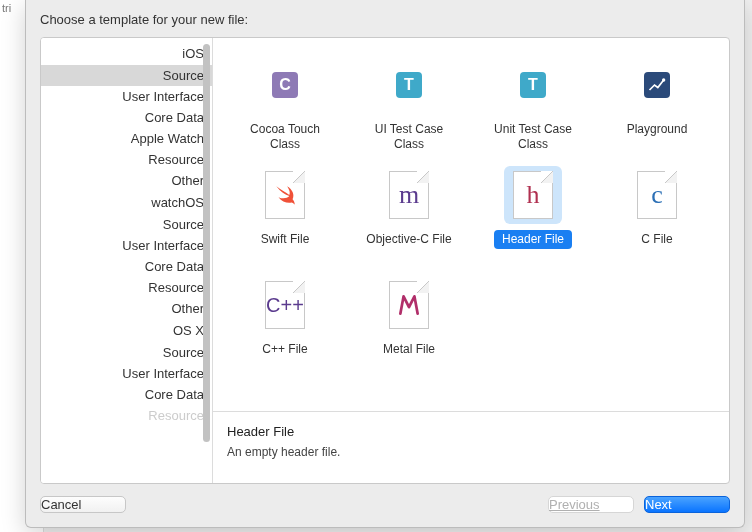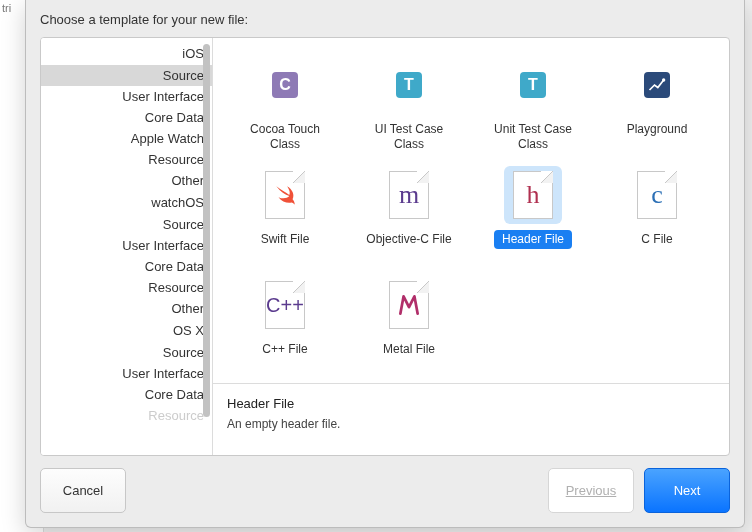--- a/index.html
+++ b/index.html
@@ -183,23 +183,23 @@
       align-items: center;
       padding: 12px 14px 14px 14px;
       gap: 10px;
     }
     .spacer { flex: 1; }
     .btn {
       font-size: 13px;
       border: 1px solid #c7c7c7;
       background: linear-gradient(#fdfdfd, #f1f1f1);
       border-radius: 5px;
-      padding: 14px 0;
+      padding: 0 0;
       min-width: 86px;
-      text-align: center;
+      text-align: left;
       cursor: default;
       color: #333;
     }
     .btn.primary {
       background: linear-gradient(#4aa3ff, #0a74ff);
       border: 1px solid #0a63db;
       color: #fff;
     }
     .btn.disabled {
       color: #b0b0b0;

